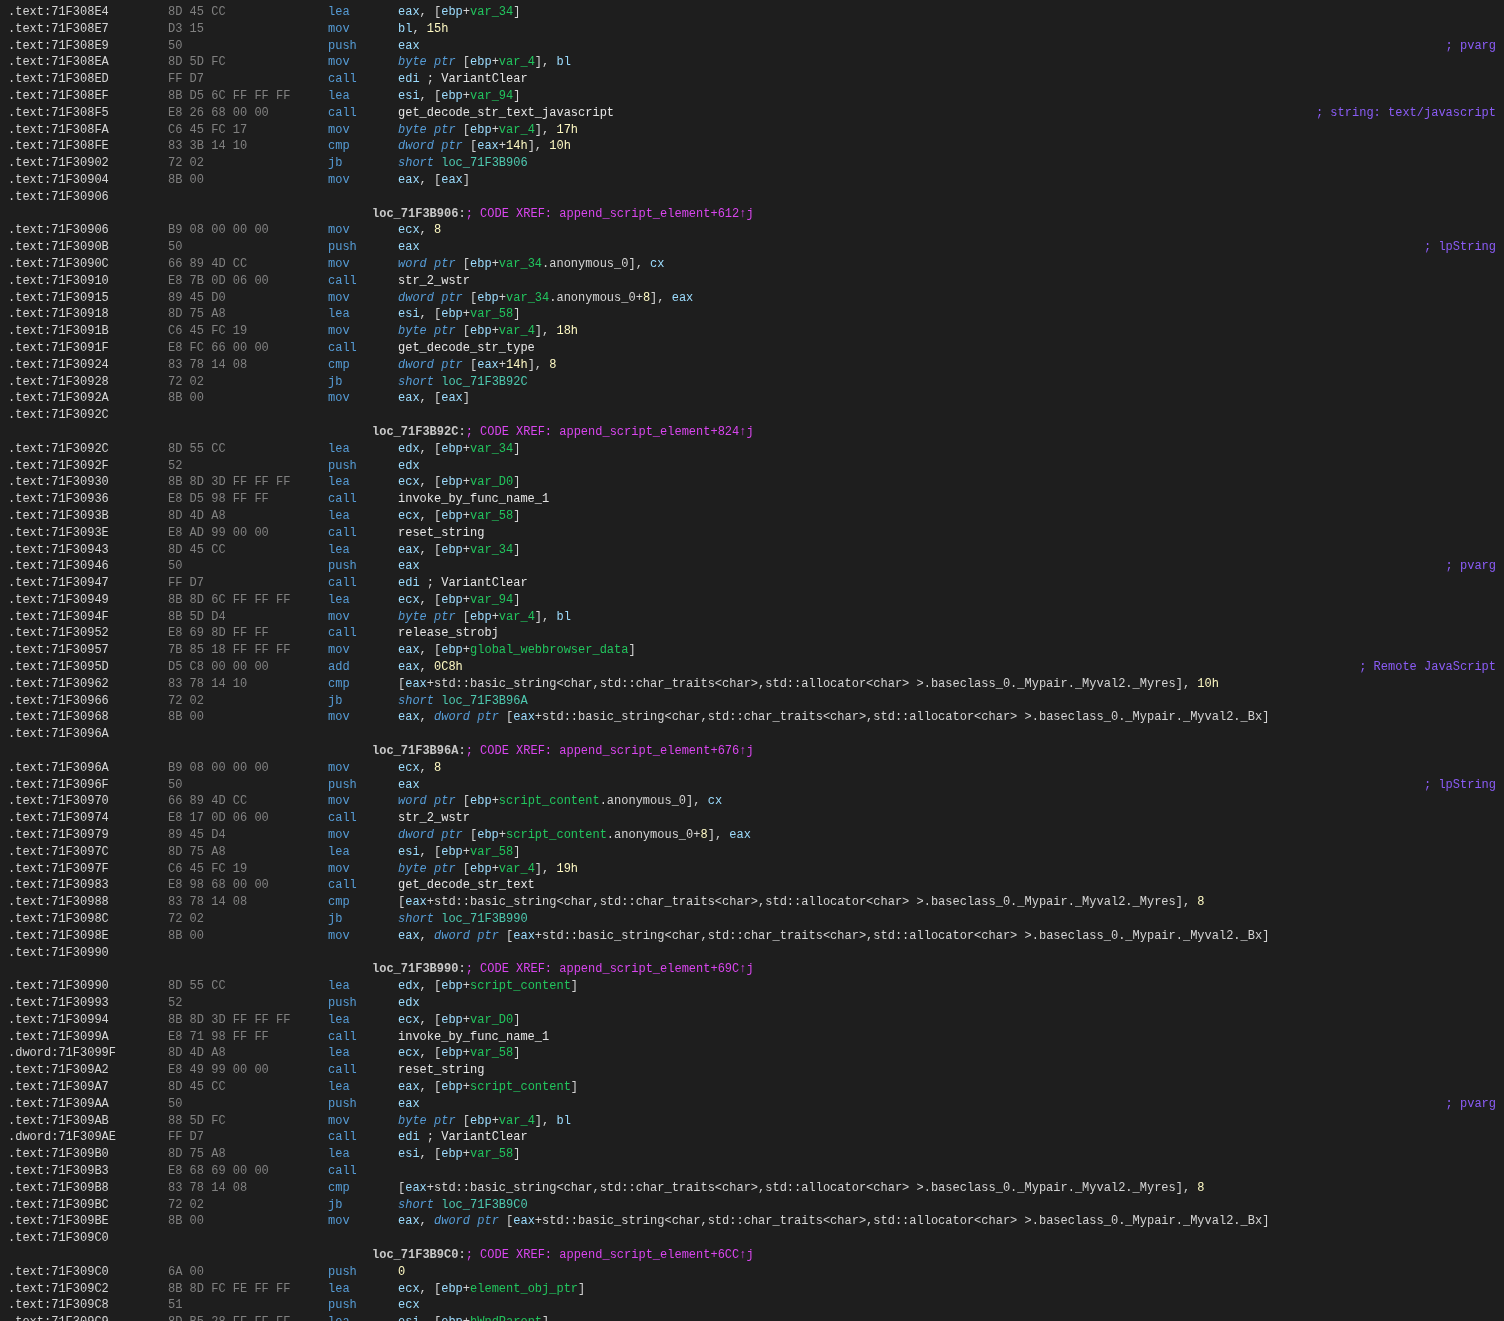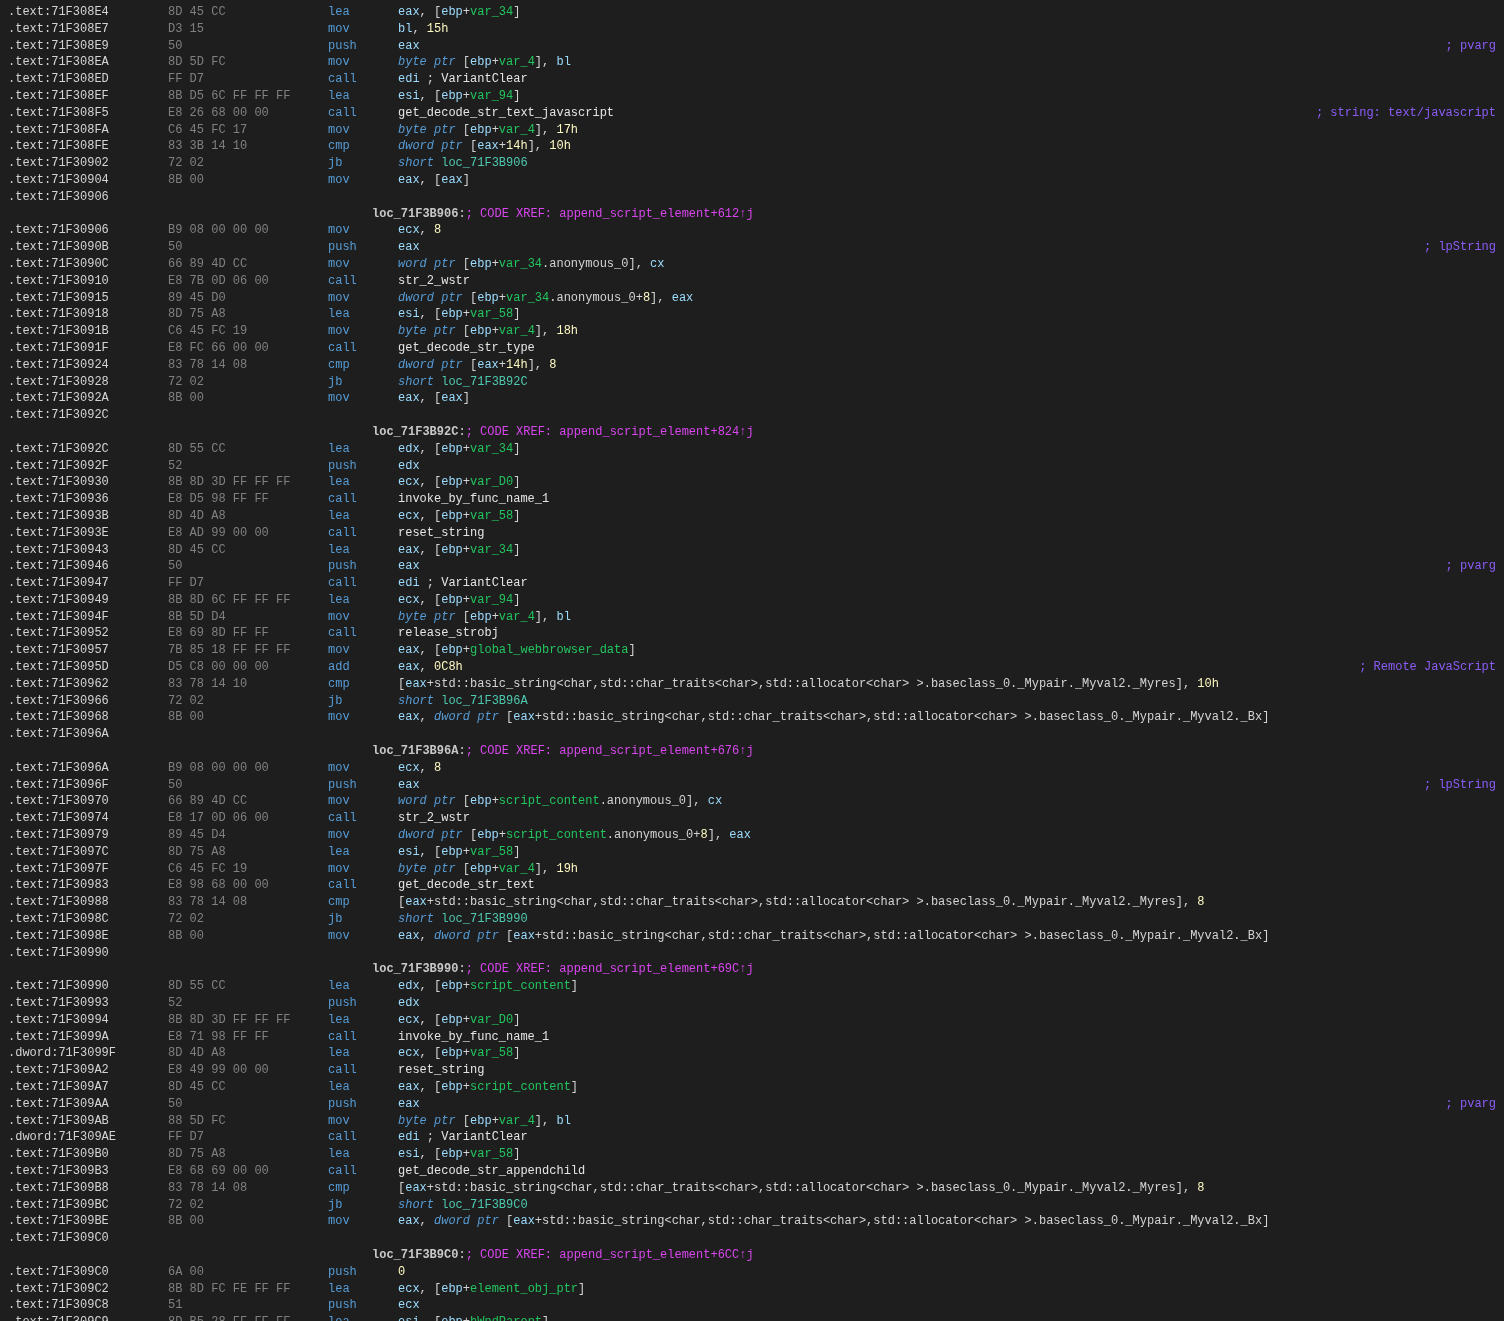--- a/index.html
+++ b/index.html
@@ -543,21 +543,20 @@
       <div class="code-line">
         <span class="col-addr">.text:71F309B0</span>
         <span class="col-bytes">8D 75 A8</span>
         <span class="col-mnemonic">lea</span>
         <span class="col-operands"><span class="reg">esi</span>, [<span class="reg">ebp</span>+<span class="var-name">var_58</span>]</span>
       </div>
       <div class="code-line">
         <span class="col-addr">.text:71F309B3</span>
         <span class="col-bytes">E8 68 69 00 00</span>
         <span class="col-mnemonic">call</span>
-        <span class="col-operands"><span class="func-name">get_decode_str_appendchild</span></span>
       </div>
       <div class="code-line">
         <span class="col-addr">.text:71F309B8</span>
         <span class="col-bytes">83 78 14 08</span>
         <span class="col-mnemonic">cmp</span>
         <span class="col-operands">[<span class="reg">eax</span>+std::basic_string&lt;char,std::char_traits&lt;char&gt;,std::allocator&lt;char&gt; &gt;.baseclass_0._Mypair._Myval2._Myres], <span class="number">8</span></span>
       </div>
       <div class="code-line">
         <span class="col-addr">.text:71F309BC</span>
         <span class="col-bytes">72 02</span>

